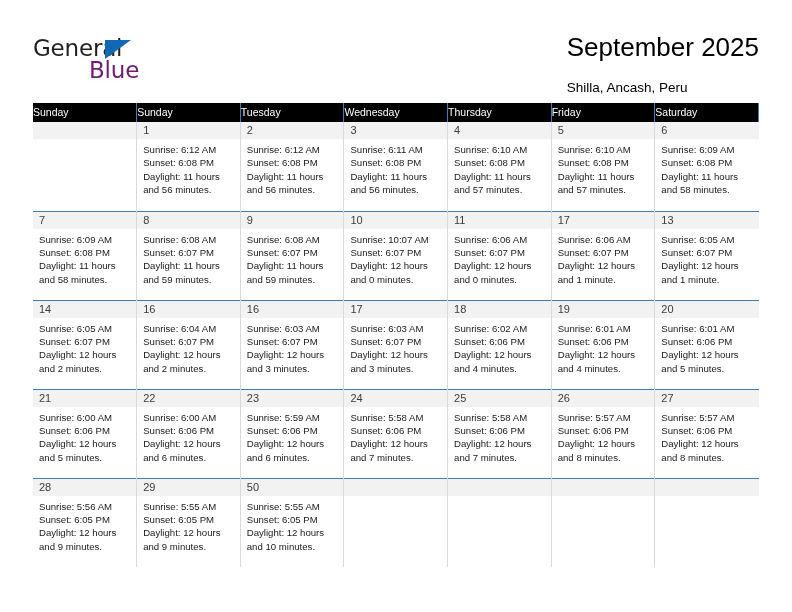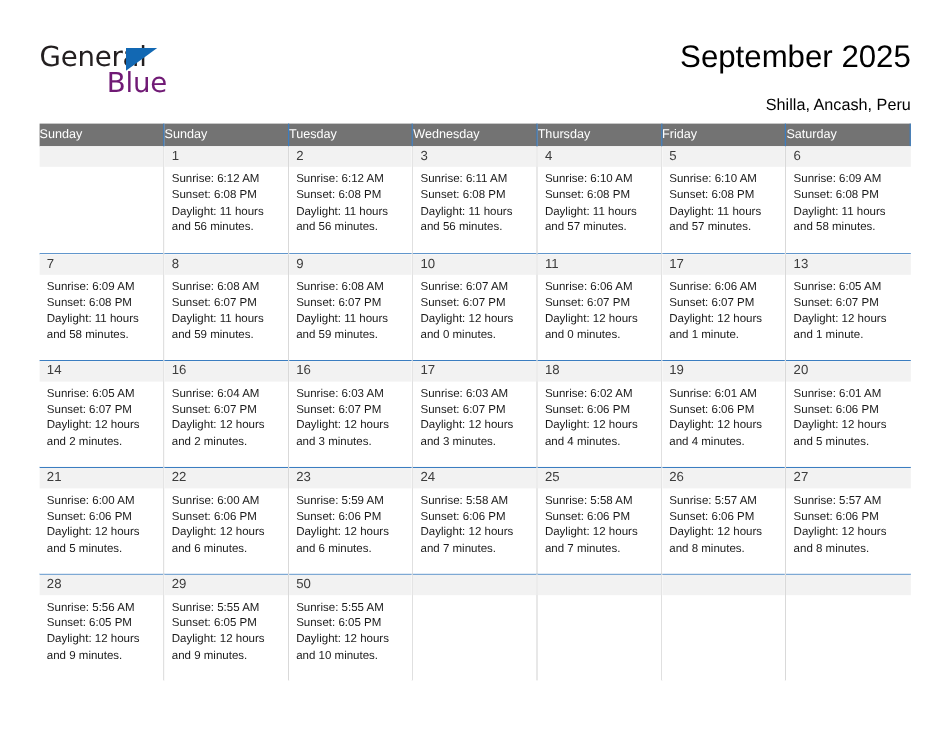--- a/index.html
+++ b/index.html
@@ -67,21 +67,21 @@
     letter-spacing: -0.2px;
     color: #701a75;
     line-height: 24px;
     font-family: "DejaVu Sans", sans-serif;
   }
 
   .title-block {
     position: absolute;
     right: 33px;
     top: 32px;
-    text-align: right;
+    text-align: left;
   }
   .cal-title {
     font-size: 26px;
     font-weight: 400;
     color: #000000;
     line-height: 30px;
     white-space: nowrap;
   }
   .cal-subtitle {
     margin-top: 18px;
@@ -102,21 +102,21 @@
     table-layout: fixed;
   }
   .calendar th,
   .calendar td {
     padding: 0;
     margin: 0;
     vertical-align: top;
   }
 
   thead th {
-    background: #737373;
+    background: #000000;
     color: #ffffff;
     font-size: 10.5px;
     font-weight: 400;
     text-align: left;
     height: 19px;
     line-height: 19px;
     padding-left: 6px;
     box-sizing: border-box;
     border-right: 1px solid #3b7dc0;
   }
@@ -276,21 +276,21 @@
             <div class="cell-lines">
               <div>Sunrise: 6:08 AM</div>
               <div>Sunset: 6:07 PM</div>
               <div>Daylight: 11 hours</div>
               <div>and 59 minutes.</div>
             </div>
           </td>
           <td>
             <div class="daynum-band">10</div>
             <div class="cell-lines">
-              <div>Sunrise: 6:07 AM</div>
+              <div>Sunrise: 10:07 AM</div>
               <div>Sunset: 6:07 PM</div>
               <div>Daylight: 12 hours</div>
               <div>and 0 minutes.</div>
             </div>
           </td>
           <td>
             <div class="daynum-band">11</div>
             <div class="cell-lines">
               <div>Sunrise: 6:06 AM</div>
               <div>Sunset: 6:07 PM</div>

